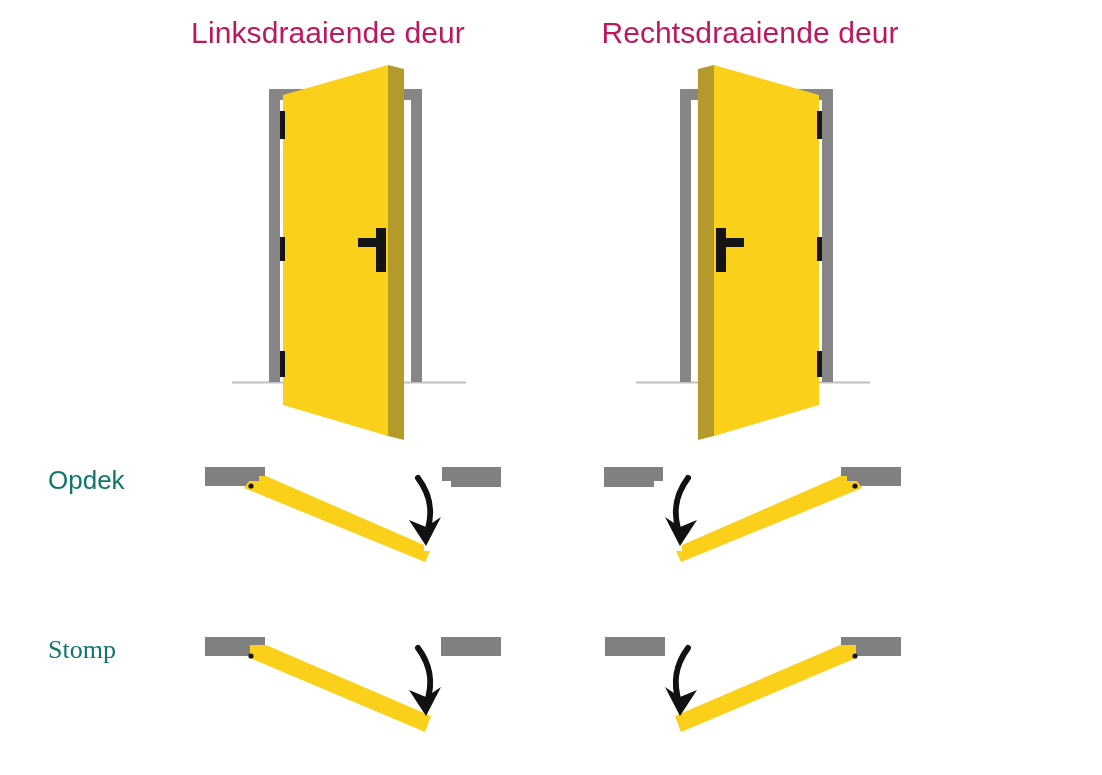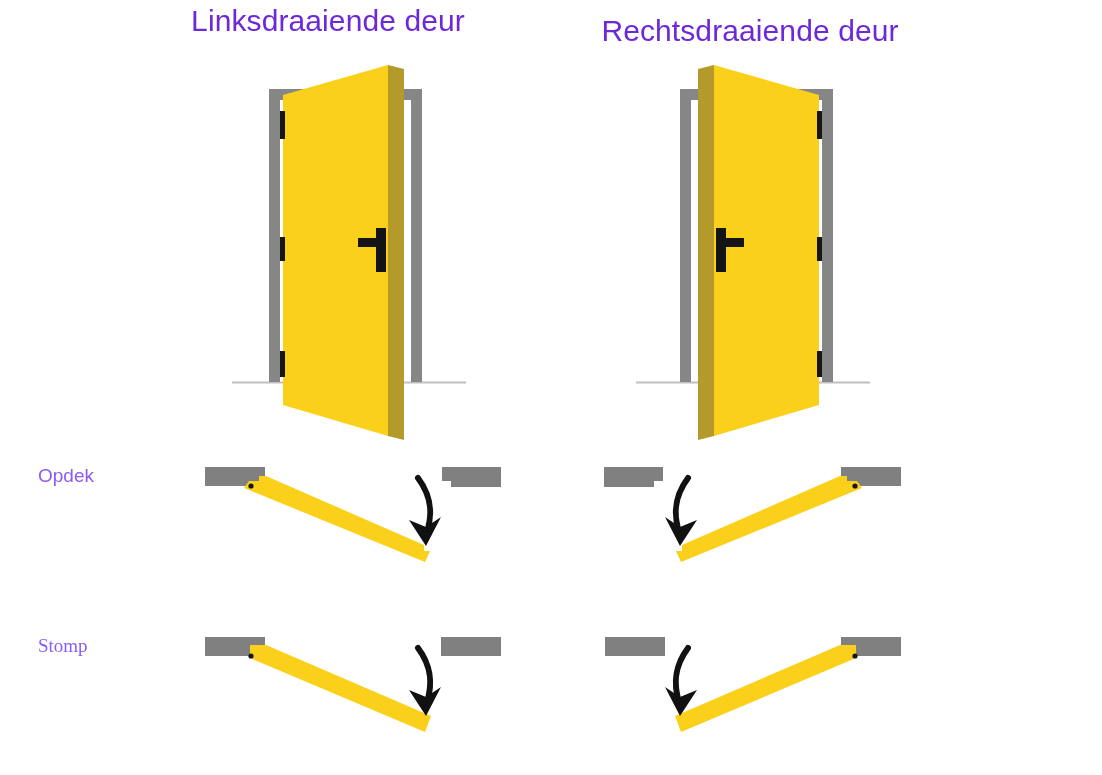--- a/index.html
+++ b/index.html
@@ -14,38 +14,38 @@
   }
   #stage {
     position: relative;
     width: 1102px;
     height: 775px;
     background: #ffffff;
     overflow: hidden;
   }
   .col-title {
     position: absolute;
-    top: 4px;
+    top: 16px;
     width: 420px;
     text-align: center;
     font-size: 30px;
     font-weight: 400;
-    color: #6d28d9;
+    color: #be185d;
     letter-spacing: 0.1px;
     line-height: 1.1;
   }
   #title-left  { left: 118px; }
-  #title-right { left: 540px; margin-top: 10px; }
+  #title-right { left: 540px; }
 
   .row-label {
     position: absolute;
-    left: 38px;
-    font-size: 19px;
+    left: 48px;
+    font-size: 26px;
     font-weight: 400;
-    color: #8b5cf6;
+    color: #0f766e;
     line-height: 1.1;
   }
   #label-opdek { top: 466px; }
   #label-stomp { top: 636px; font-family: Liberation Serif, serif; }
 
   .svg-layer {
     position: absolute;
     left: 0;
     top: 0;
     width: 1102px;

